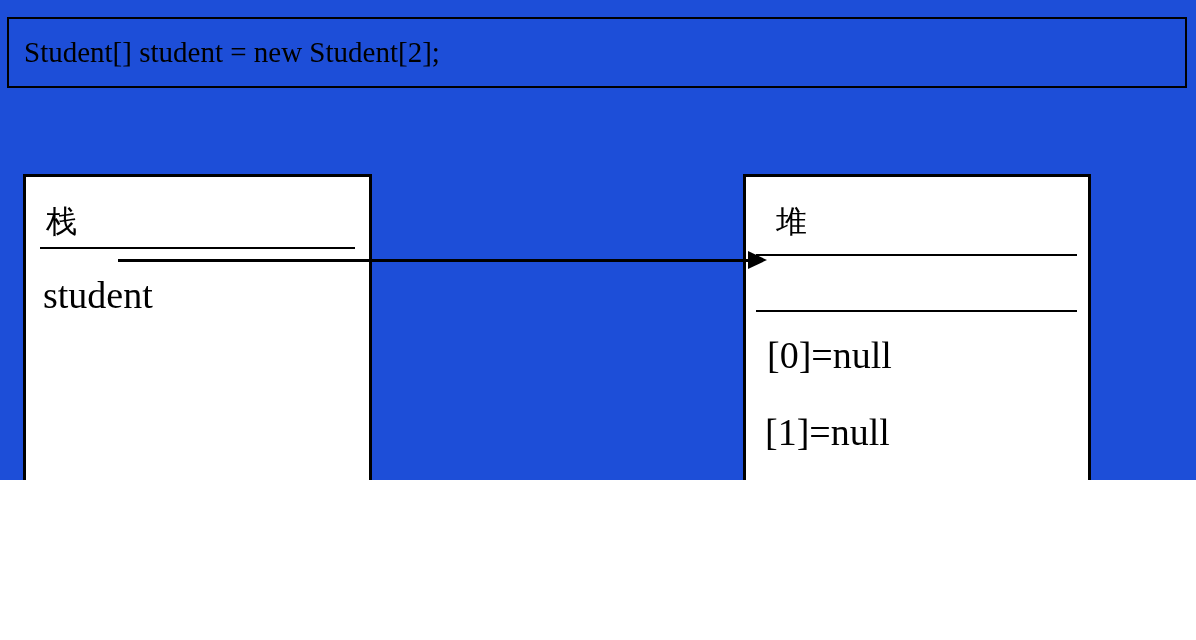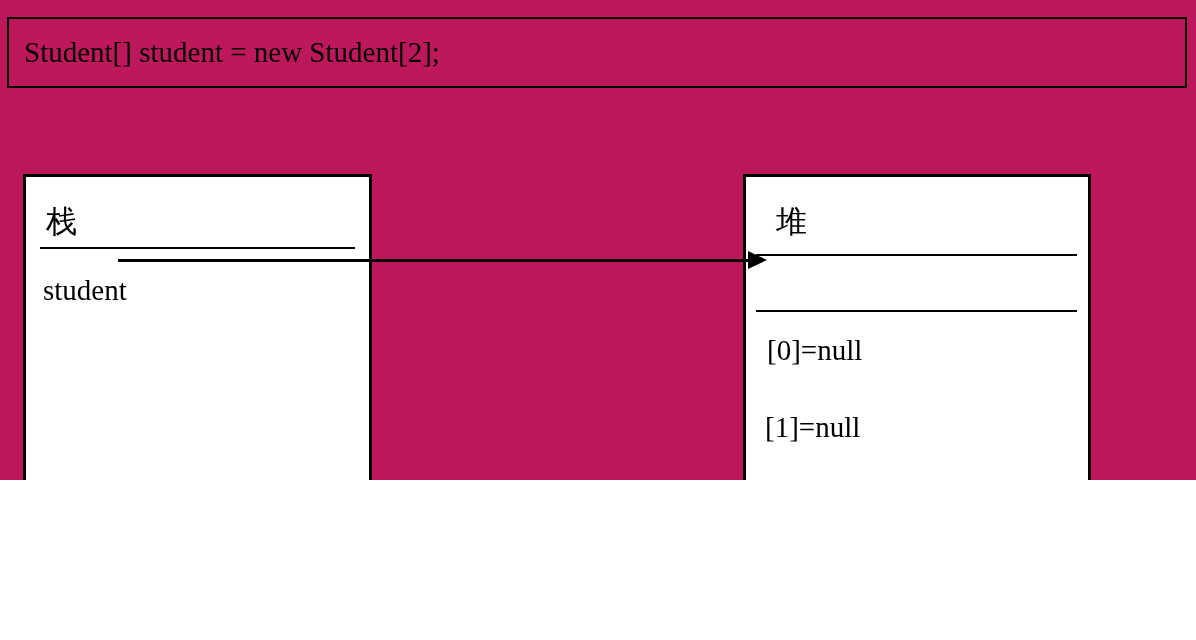--- a/index.html
+++ b/index.html
@@ -4,21 +4,21 @@
 <style>
   html, body {
     margin: 0;
     padding: 0;
     background: #ffffff;
   }
   .canvas {
     position: relative;
     width: 1196px;
     height: 480px;
-    background: #be185d;
+    background: #1d4ed8;
     overflow: hidden;
     font-family: "Liberation Serif", "DejaVu Serif", serif;
     color: #000000;
   }
 
   
   .code-box {
     position: absolute;
     left: 7px;
     top: 17px;
@@ -64,21 +64,21 @@
     position: absolute;
     height: 2px;
     background: #000000;
   }
   .stack-underline  { left: 14px; top: 70px; width: 315px; }
   .heap-underline-1 { left: 10px; top: 77px; width: 321px; }
   .heap-underline-2 { left: 10px; top: 133px; width: 321px; }
 
   .mem-label {
     position: absolute;
-    font-size: 29px;
+    font-size: 38px;
     line-height: 1.1;
     white-space: nowrap;
     font-family: Liberation Serif, serif;
   }
   .stack-variable { left: 17px; top: 98px; }
   .heap-length    { left: 19px; top: 96px; }
   .heap-el-0      { left: 21px; top: 158px; }
   .heap-el-1      { left: 19px; top: 215px; margin-top: 20px; }
 
   

